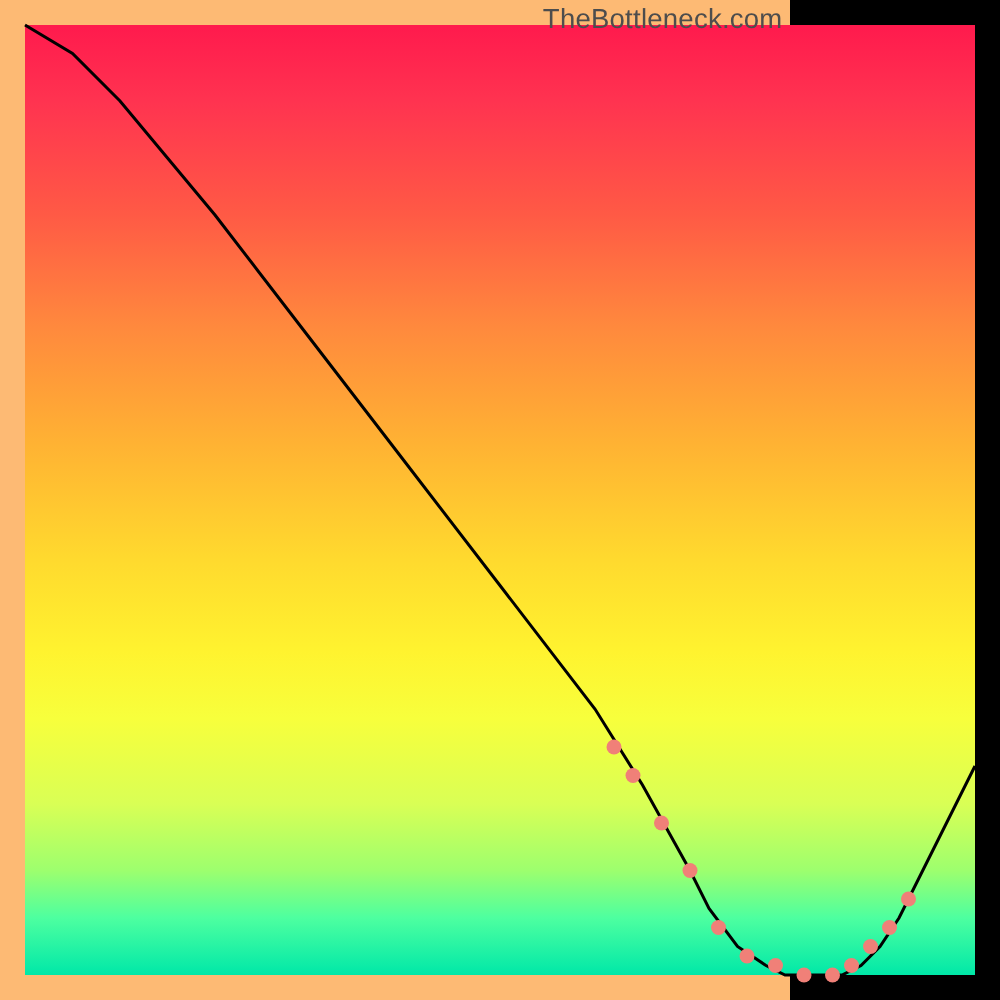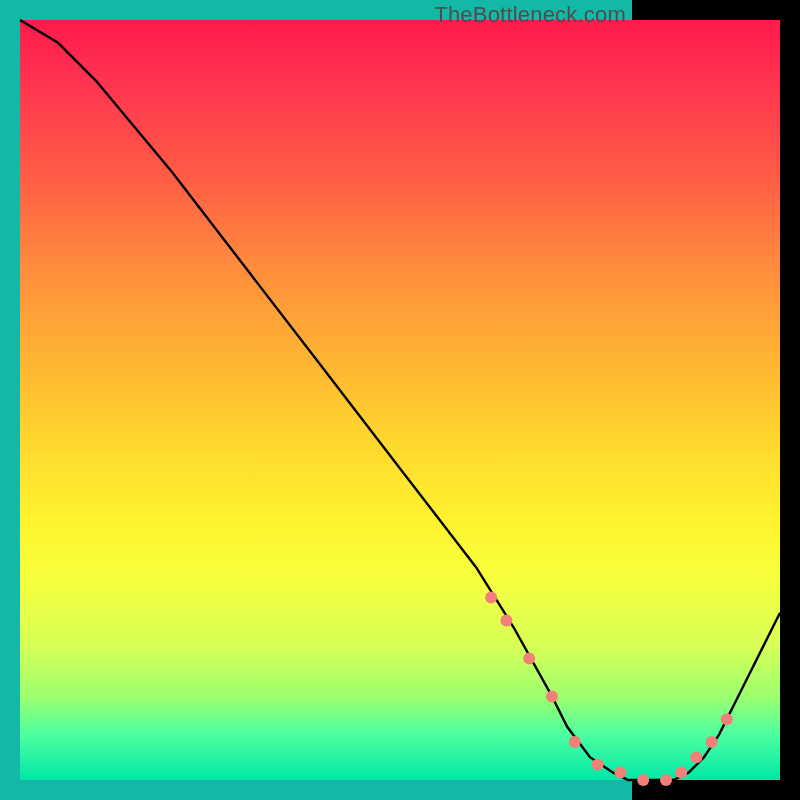--- a/index.html
+++ b/index.html
@@ -8,21 +8,21 @@
     width: 800px;
     height: 800px;
     background: #000;
     overflow: hidden;
     font-family: Arial, Helvetica, sans-serif;
   }
   .frame {
     position: relative;
     width: 632px;
     height: 800px;
-    background: #14b8a6;
+    background: #fdba74;
     text-align: right;
   }
   .plot-area {
     position: absolute;
     left: 20px;
     top: 20px;
     width: 760px;
     height: 760px;
     
     background: linear-gradient(

